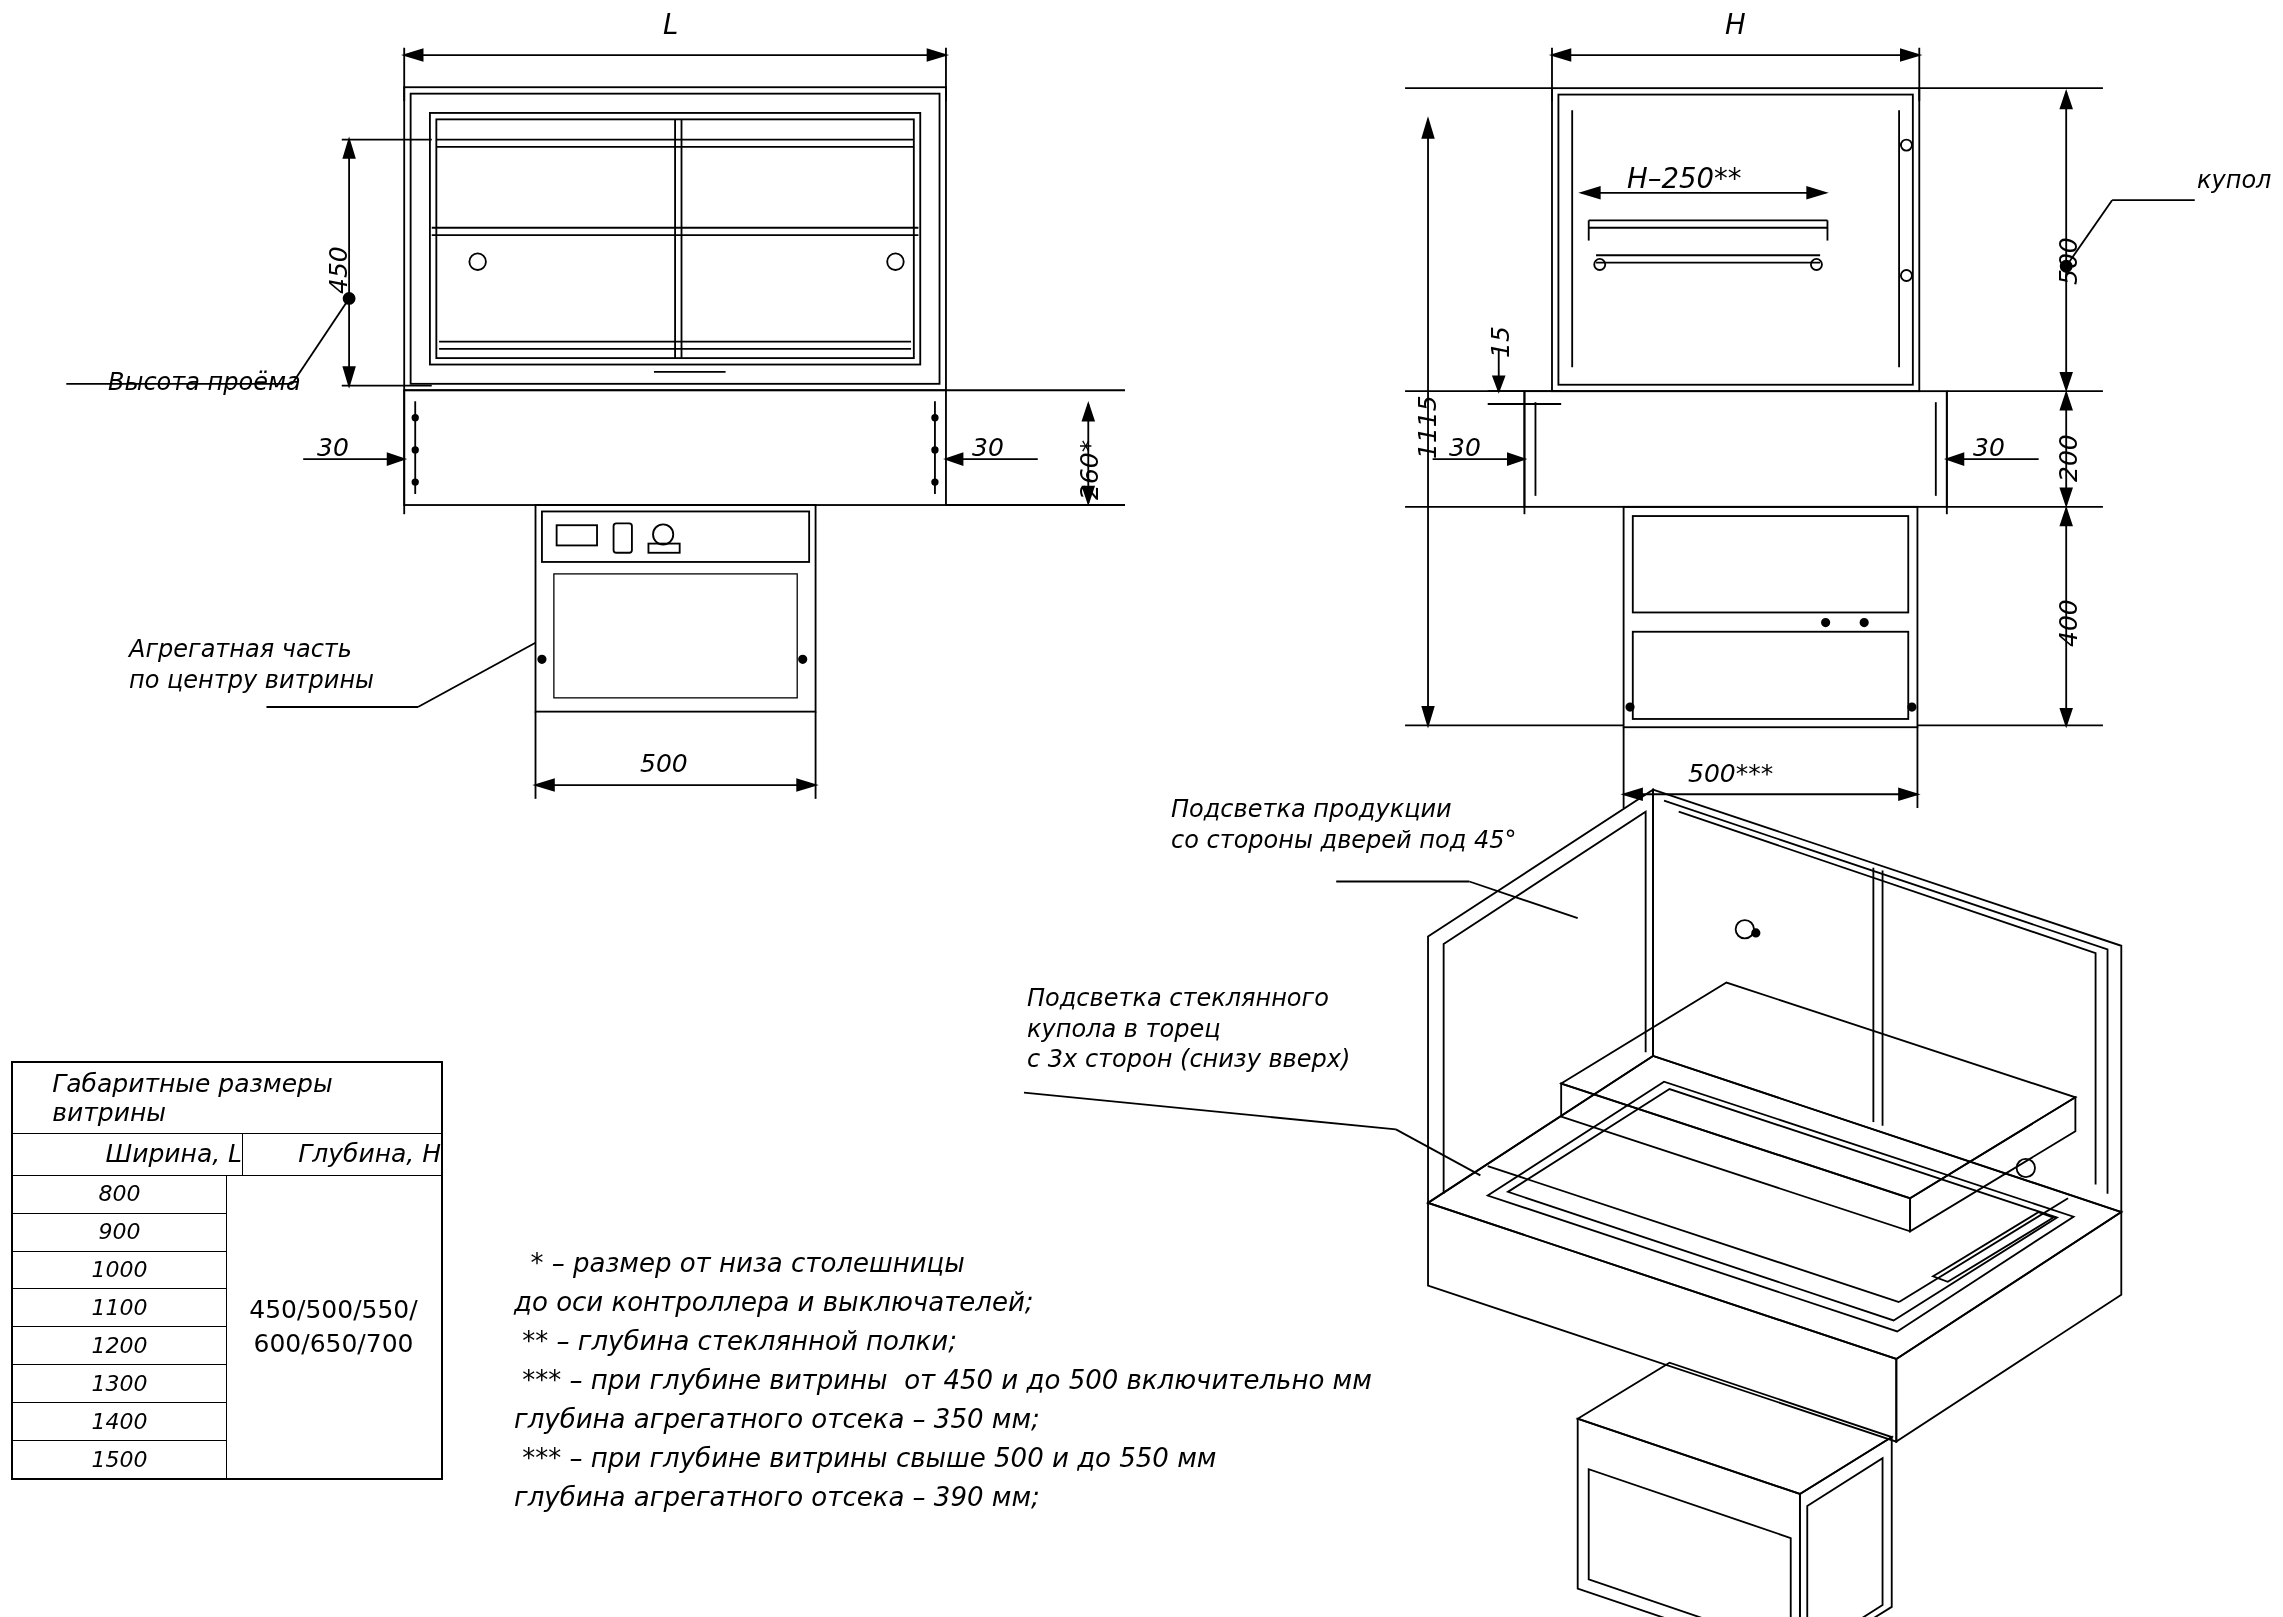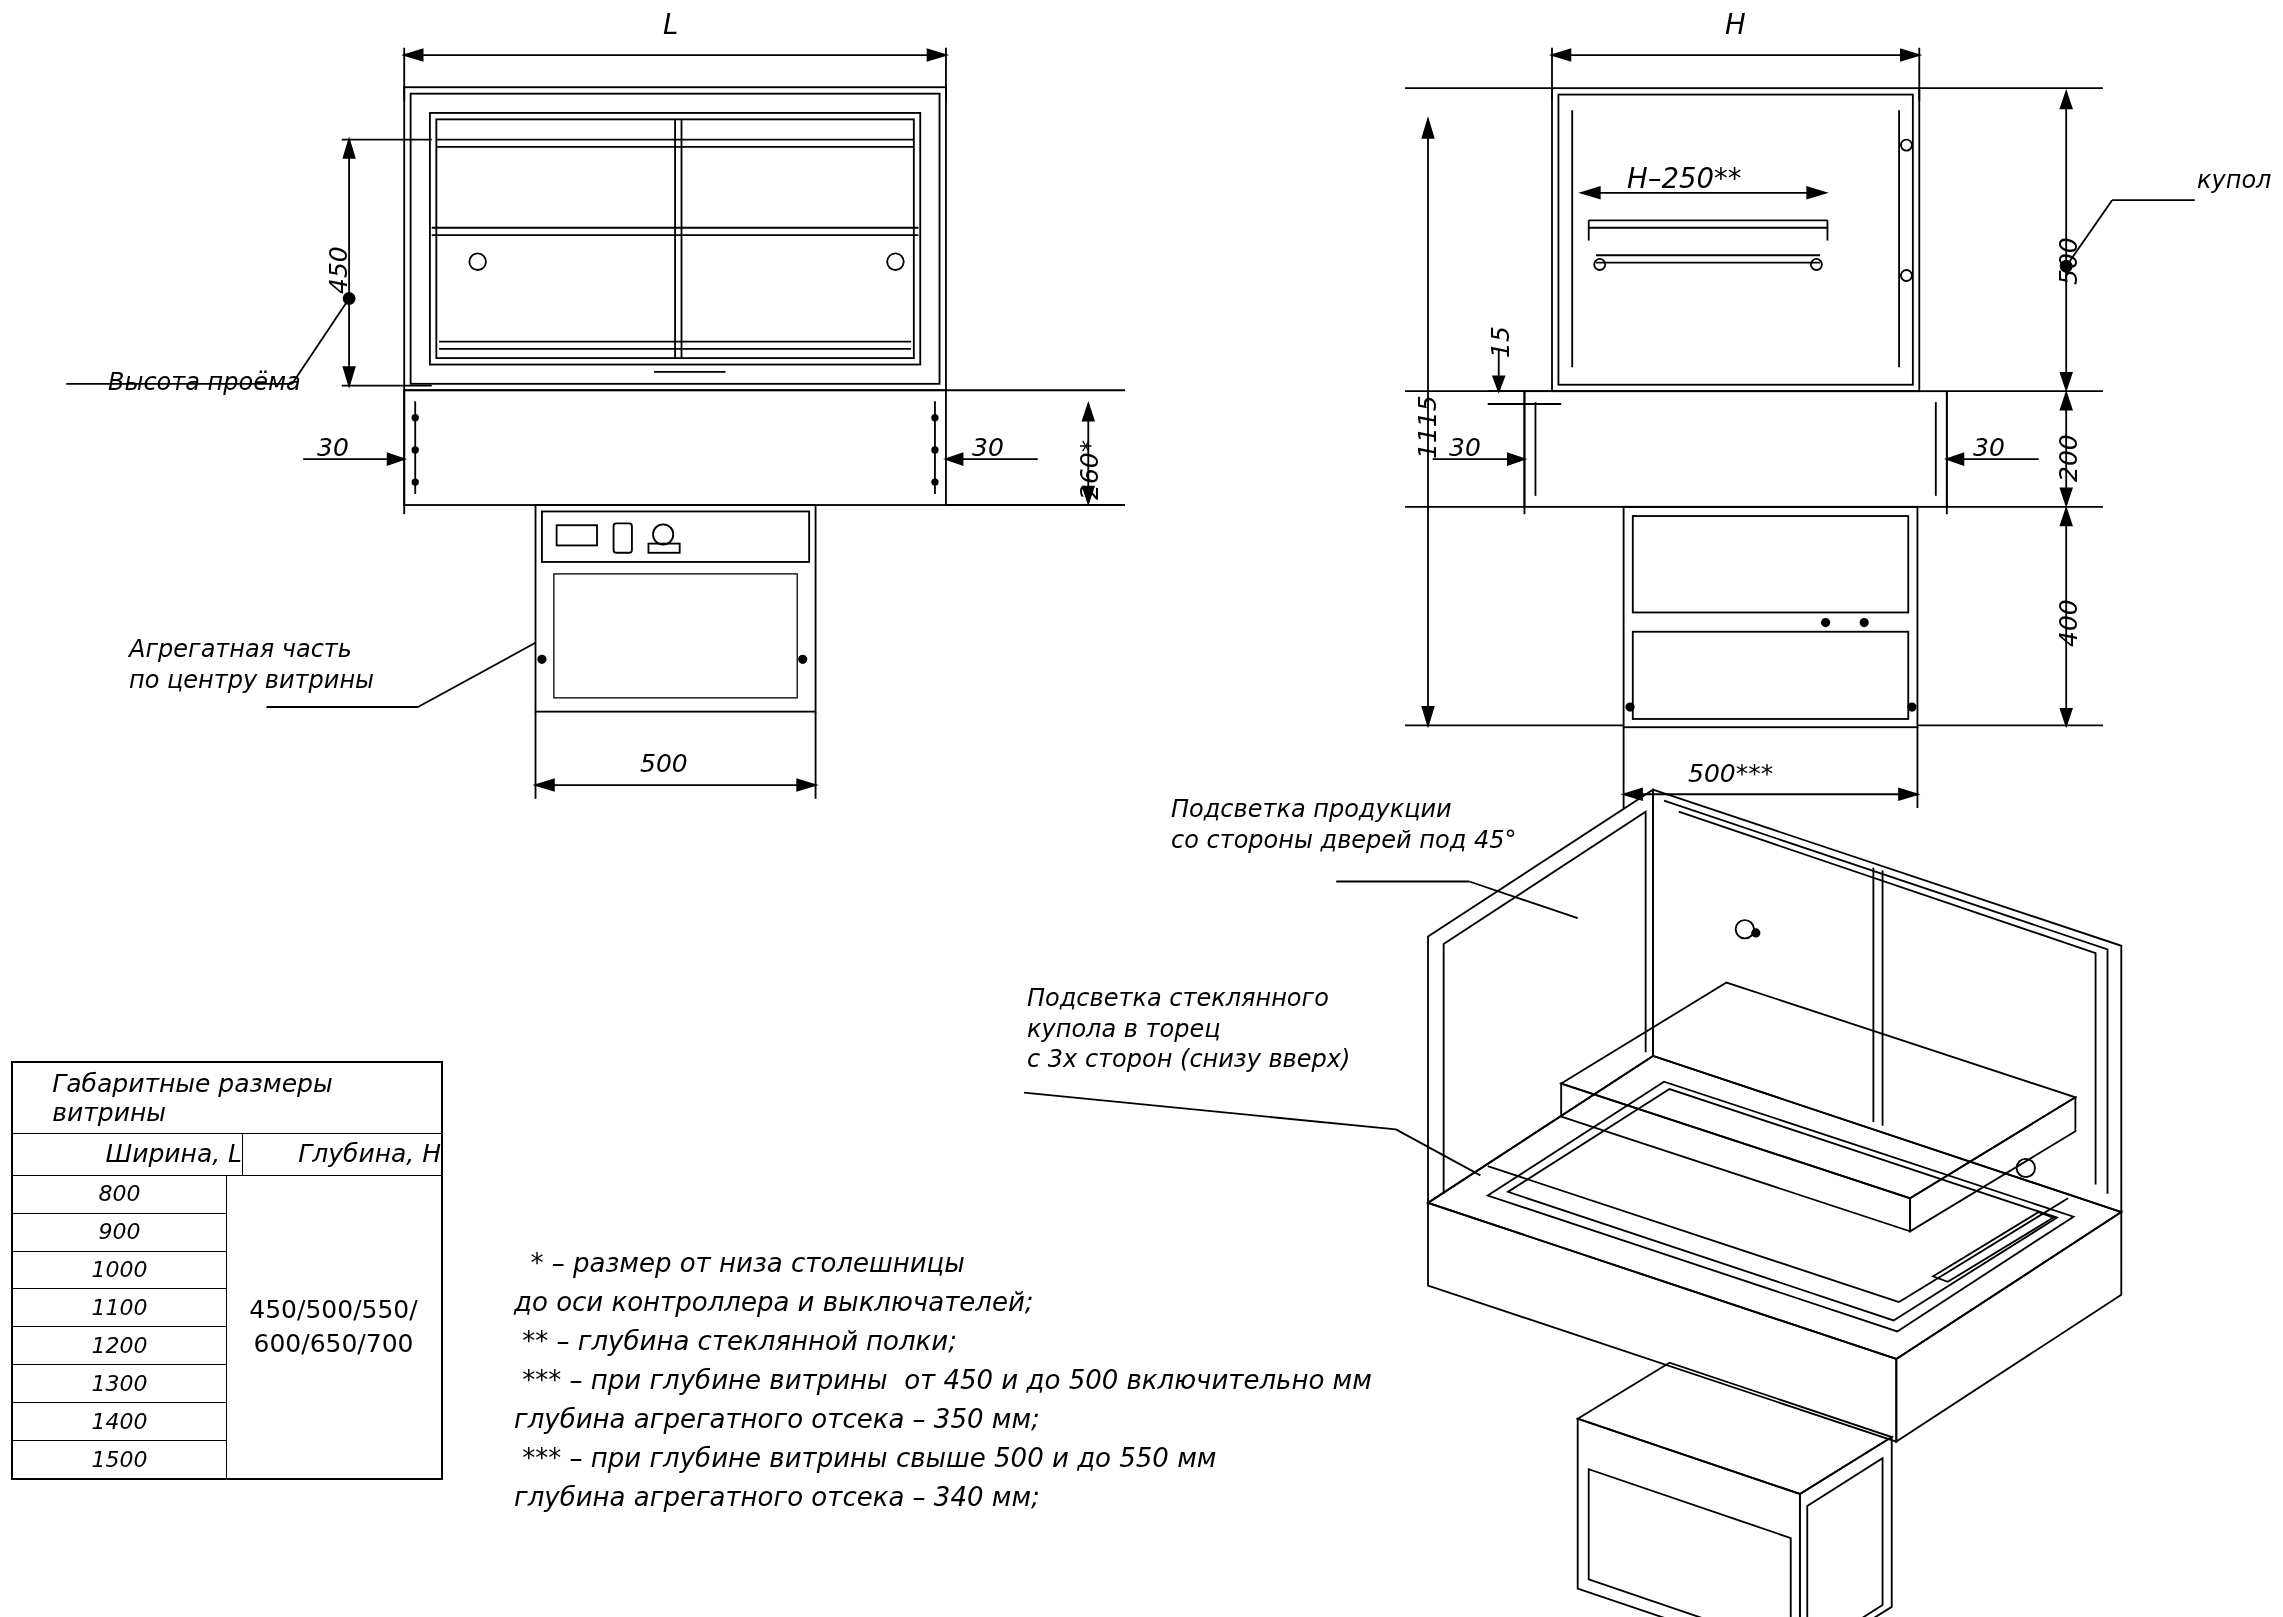--- a/index.html
+++ b/index.html
@@ -417,16 +417,16 @@
 600/650/700</div>
     </div>
   </div>
 
   <div class="note" style="left:514px; top:1244px;"><span>  * – размер от низа столешницы</span>
 <span>до оси контроллера и выключателей;</span>
 <span> ** – глубина стеклянной полки;</span>
 <span> *** – при глубине витрины  от 450 и до 500 включительно мм</span>
 <span>глубина агрегатного отсека – 350 мм;</span>
 <span> *** – при глубине витрины свыше 500 и до 550 мм</span>
-<span>глубина агрегатного отсека – 340 мм;</span></div>
+<span>глубина агрегатного отсека – 390 мм;</span></div>
 
 </div>
 
 
 </body></html>

